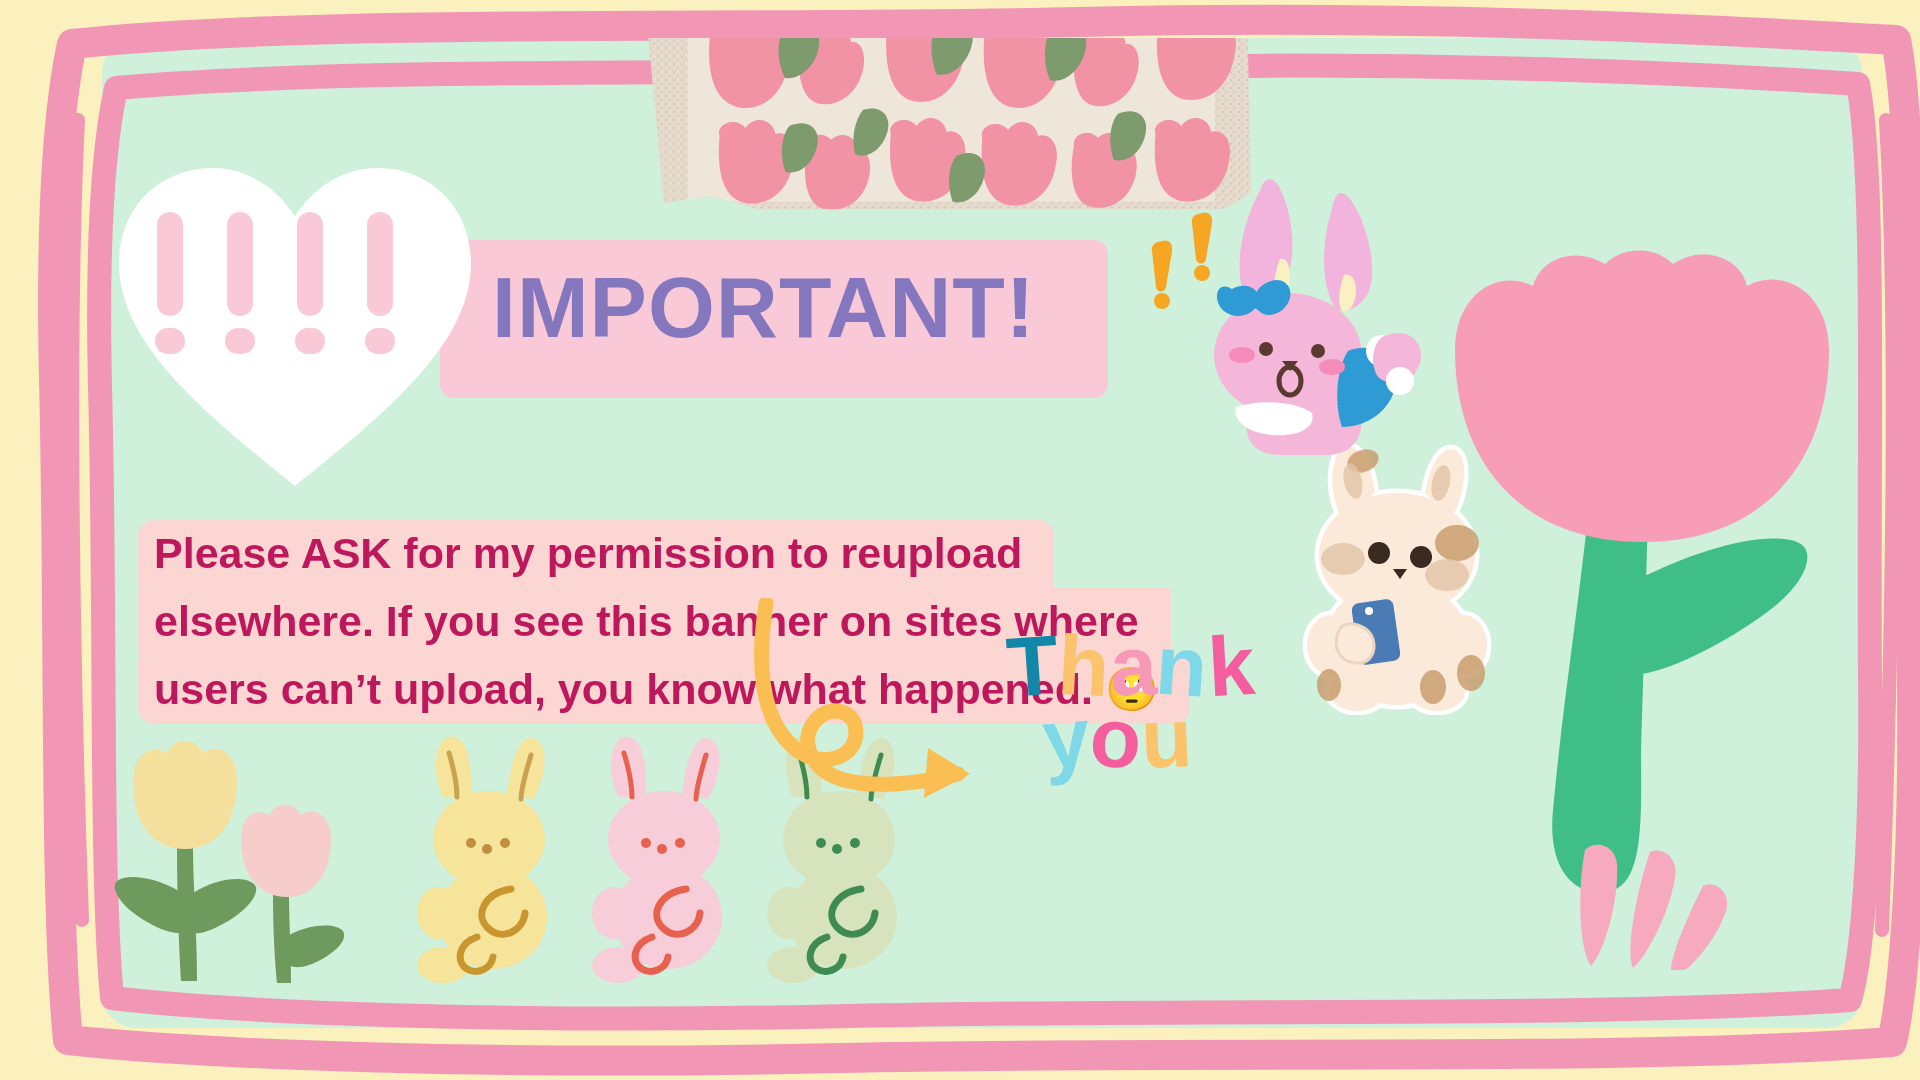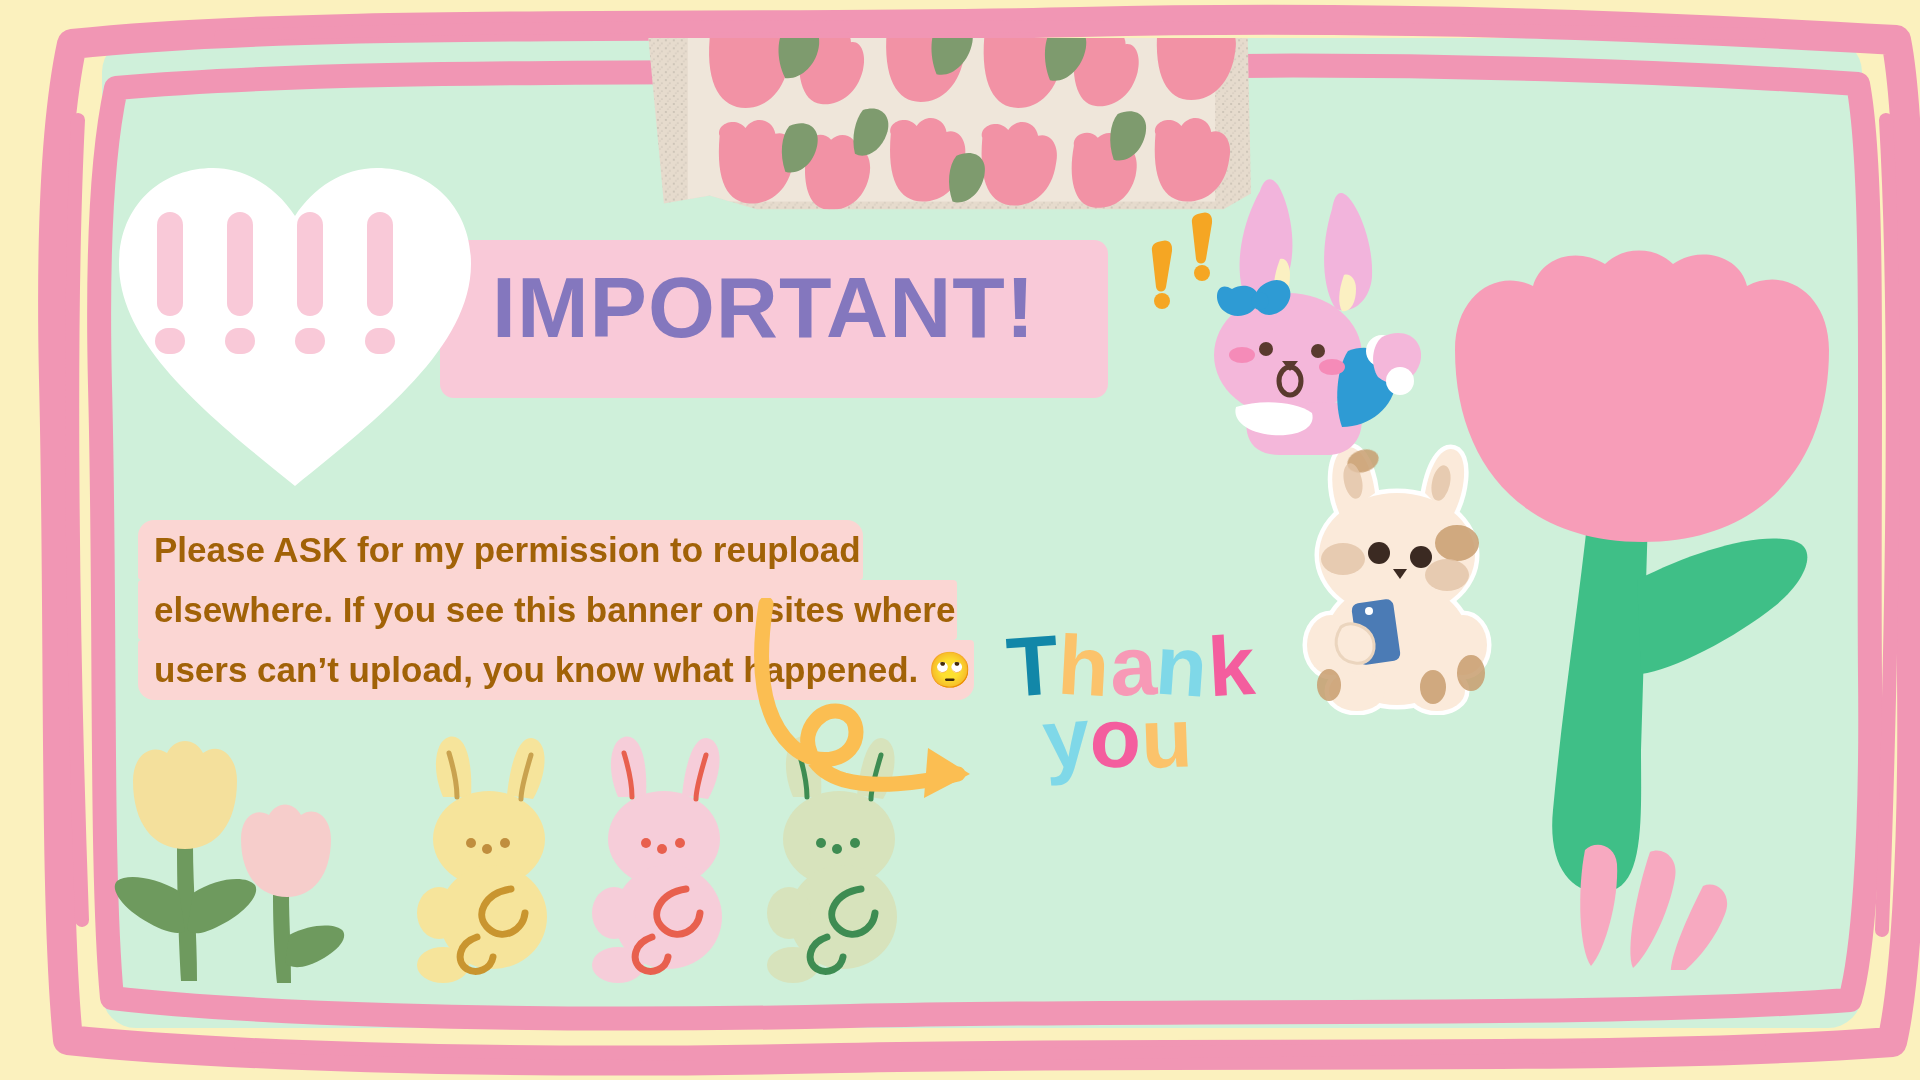--- a/index.html
+++ b/index.html
@@ -60,25 +60,25 @@
   
   .body-block{
     position:absolute;
     left:118px; top:520px;
     z-index:20;
     width:1050px;
   }
   .body-line{
     display:block;
     background:#FBD6D3;
-    color:#a16207;
-    font-size:35px;
+    color:#be185d;
+    font-size:43px;
     font-weight:bold;
     line-height:1.00;
-    padding:12px 2px 13px 16px;
+    padding:12px 32px 13px 16px;
     width:max-content;
     max-width:1060px;
     border-radius:4px;
     white-space:nowrap;
   }
   .body-line:first-child{ border-top-left-radius:16px; border-top-right-radius:16px; }
   .body-line:last-child{ border-bottom-left-radius:16px; border-bottom-right-radius:16px; }
 
   
   .thankyou{

